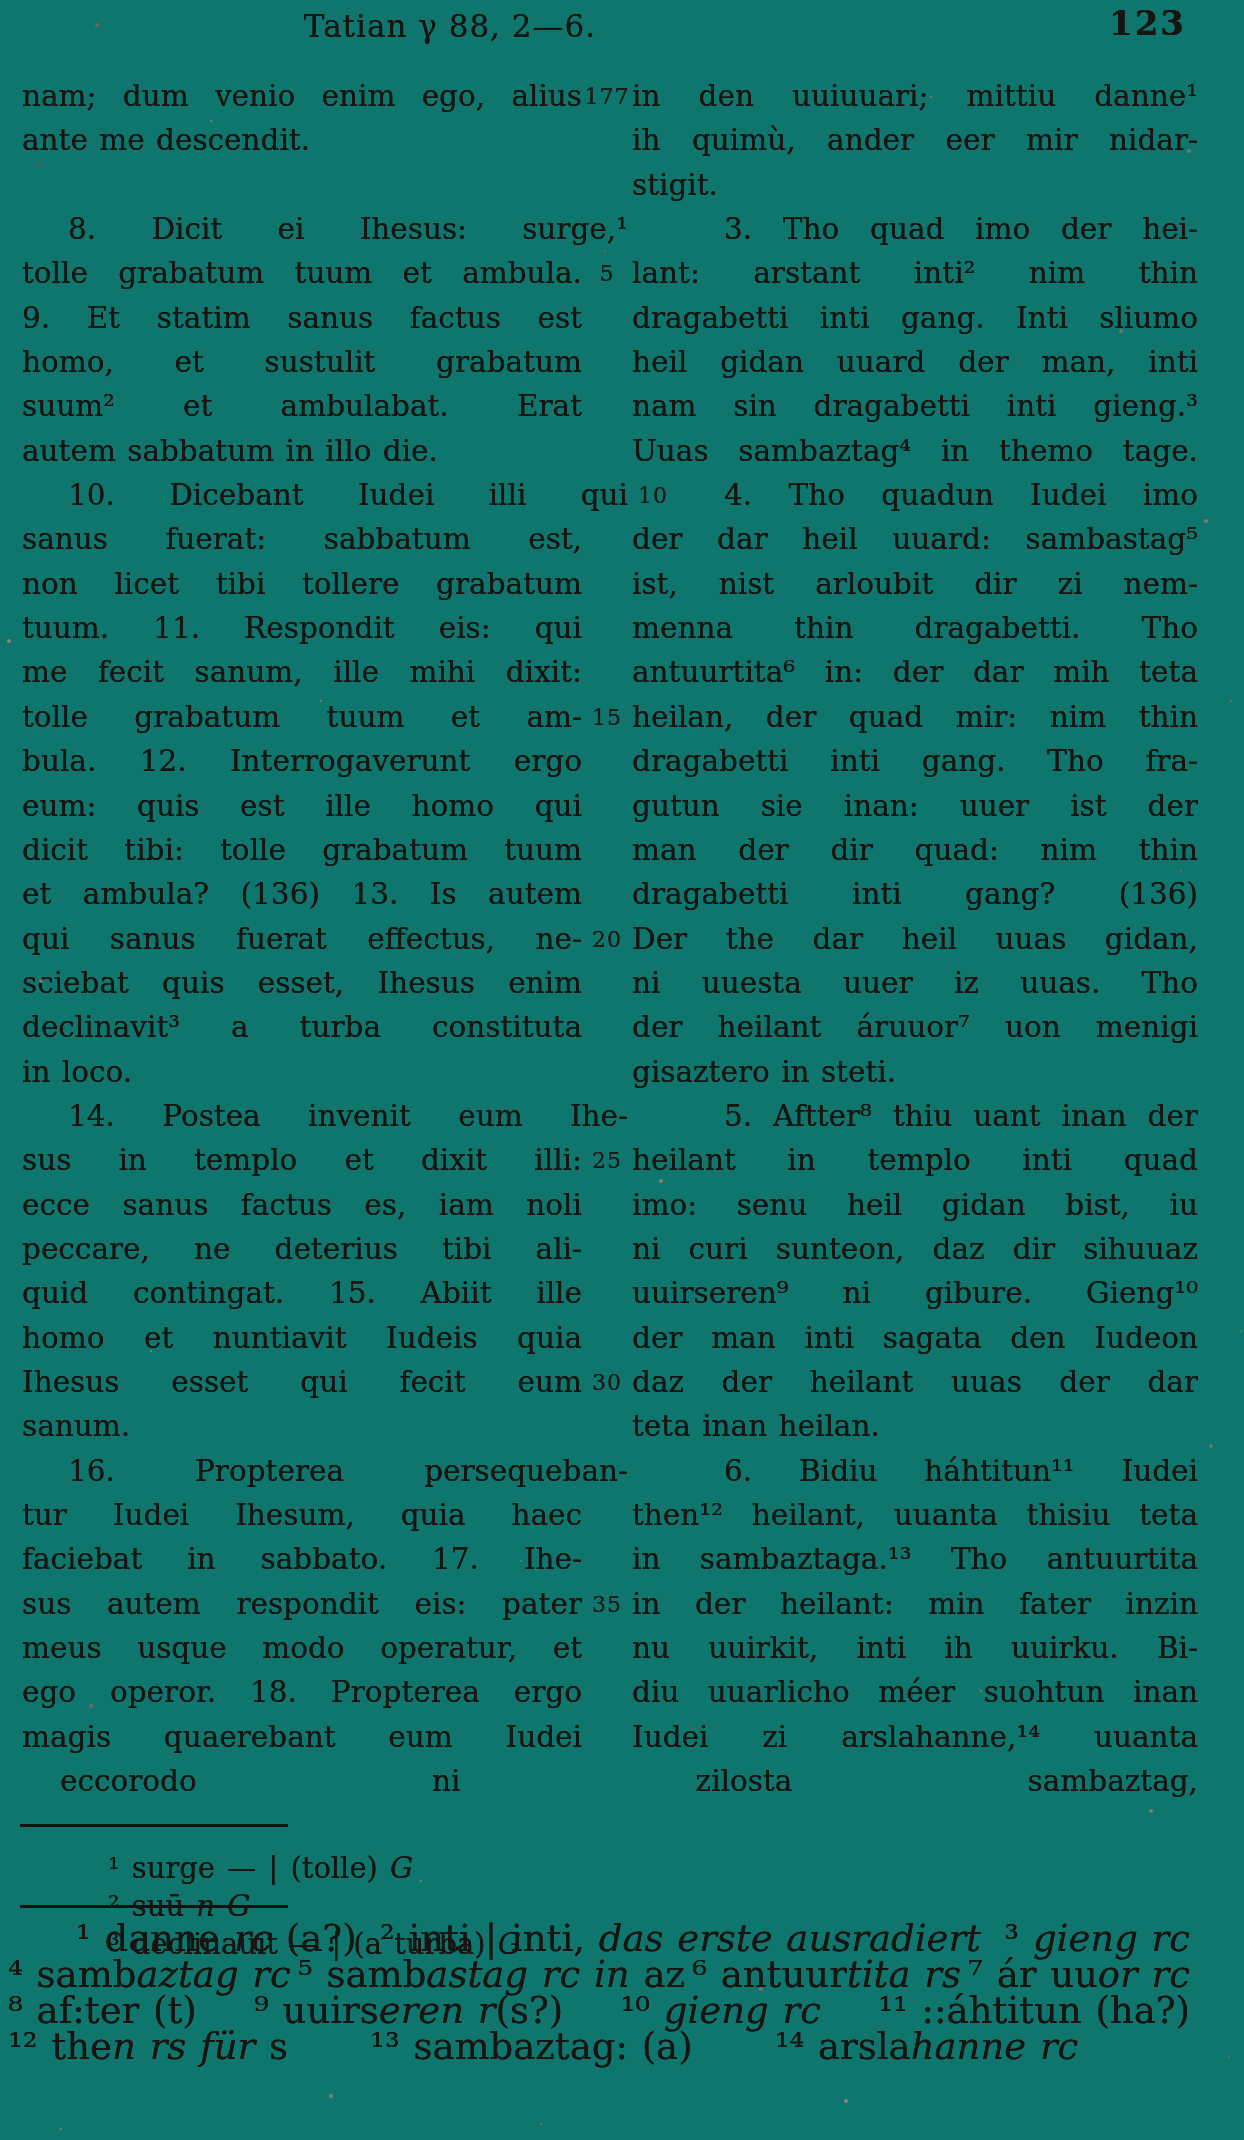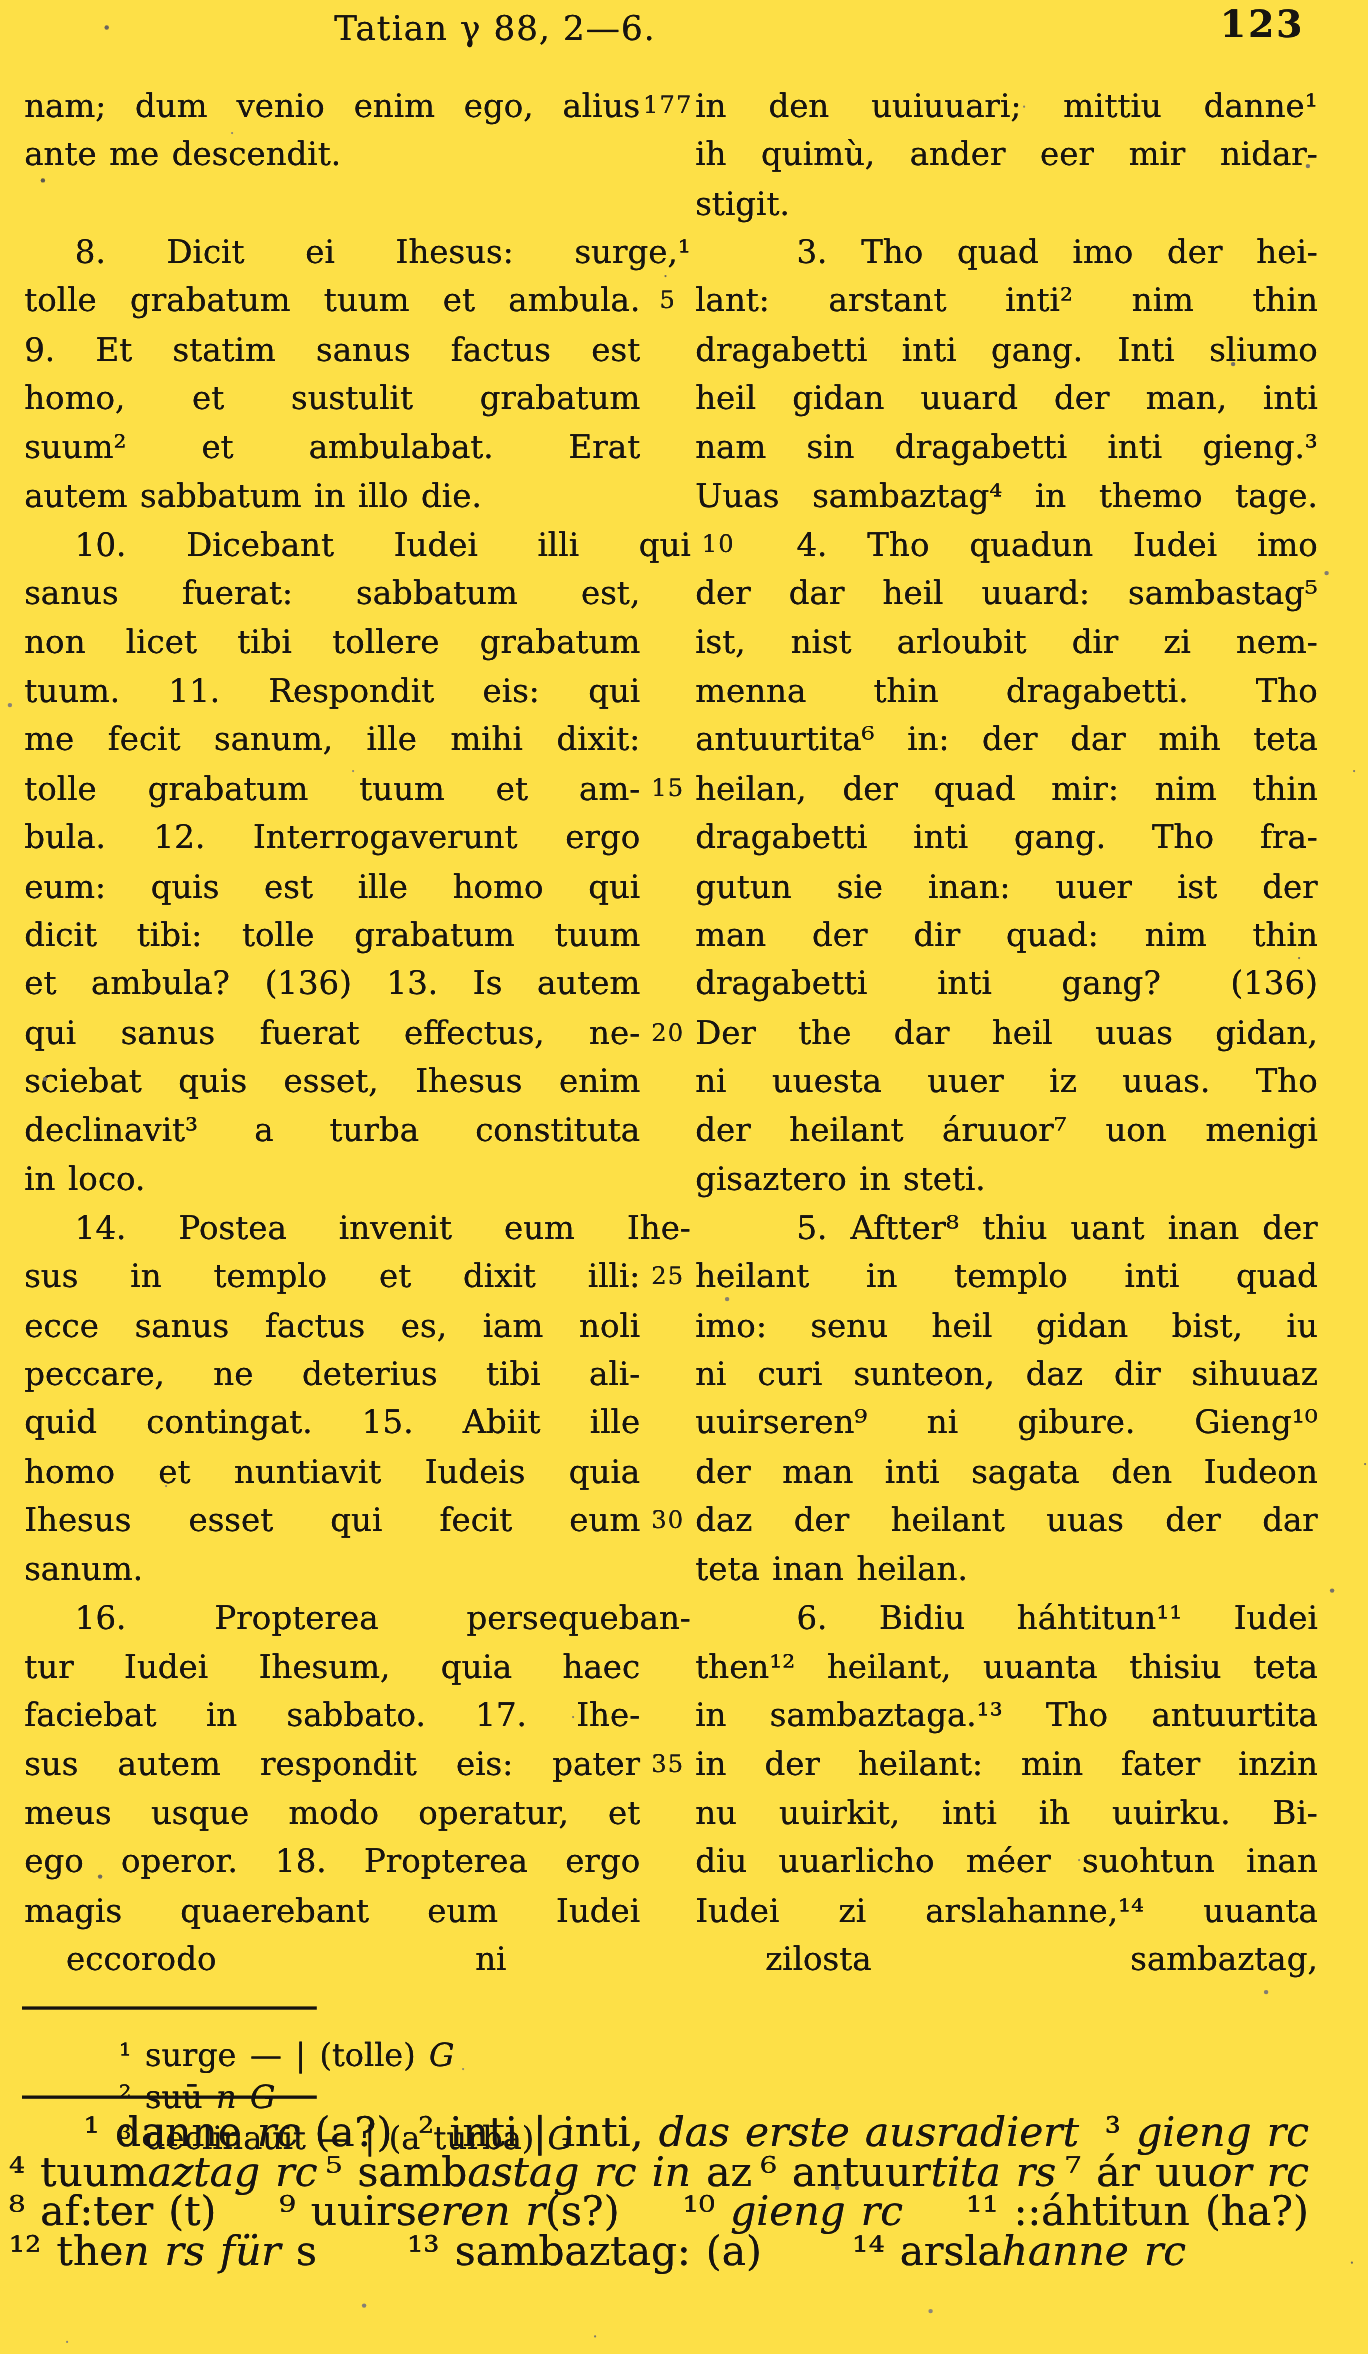--- a/index.html
+++ b/index.html
@@ -1,19 +1,19 @@
 <!DOCTYPE html>
 <html><head>
 <meta charset="utf-8">
 <style>
   html,body{margin:0;padding:0;}
   .page{
     position:relative;
     width:1244px;height:2140px;
-    background:#fde047;
+    background:#0f766e;
     color:#171411;
     font-family:"DejaVu Serif","Liberation Serif",serif;
     overflow:hidden;
     text-shadow:0 0 0.6px currentColor;
   }
   
   .running-title{
     position:absolute;top:8px;left:0;width:900px;
     text-align:center;font-size:31px;line-height:36px;
     letter-spacing:1px;
@@ -283,21 +283,21 @@
       <div><span>³ declinauit — | (a turba) </span><span class="it">G</span></div>
     </div>
   <div class="rule rule2"></div>
   <div class="fn2" id="fn2">
       <div class="fnrow" style="padding-left: 68px;">
         <div><span>¹ danne </span><span class="it">rc</span><span> (a?)</span></div>
         <div><span>² inti | inti, </span><span class="it">das erste ausradiert</span></div>
         <div><span>³ </span><span class="it">gieng rc</span></div>
       </div>
       <div class="fnrow">
-        <div><span>⁴ tuum</span><span class="it">aztag</span><span> </span><span class="it">rc</span></div>
+        <div><span>⁴ samb</span><span class="it">aztag</span><span> </span><span class="it">rc</span></div>
         <div><span>⁵ samb</span><span class="it">astag</span><span> </span><span class="it">rc in</span><span> az</span></div>
         <div><span>⁶ antuur</span><span class="it">tita</span><span> </span><span class="it">rs</span></div>
         <div><span>⁷ ár uu</span><span class="it">or</span><span> </span><span class="it">rc</span></div>
       </div>
       <div class="fnrow">
         <div><span>⁸ af:ter (t)</span></div>
         <div><span>⁹ uuirs</span><span class="it">eren</span><span> </span><span class="it">r</span><span>(s?)</span></div>
         <div><span>¹⁰ </span><span class="it">gieng rc</span></div>
         <div><span>¹¹ ::áhtitun (ha?)</span></div>
       </div>

